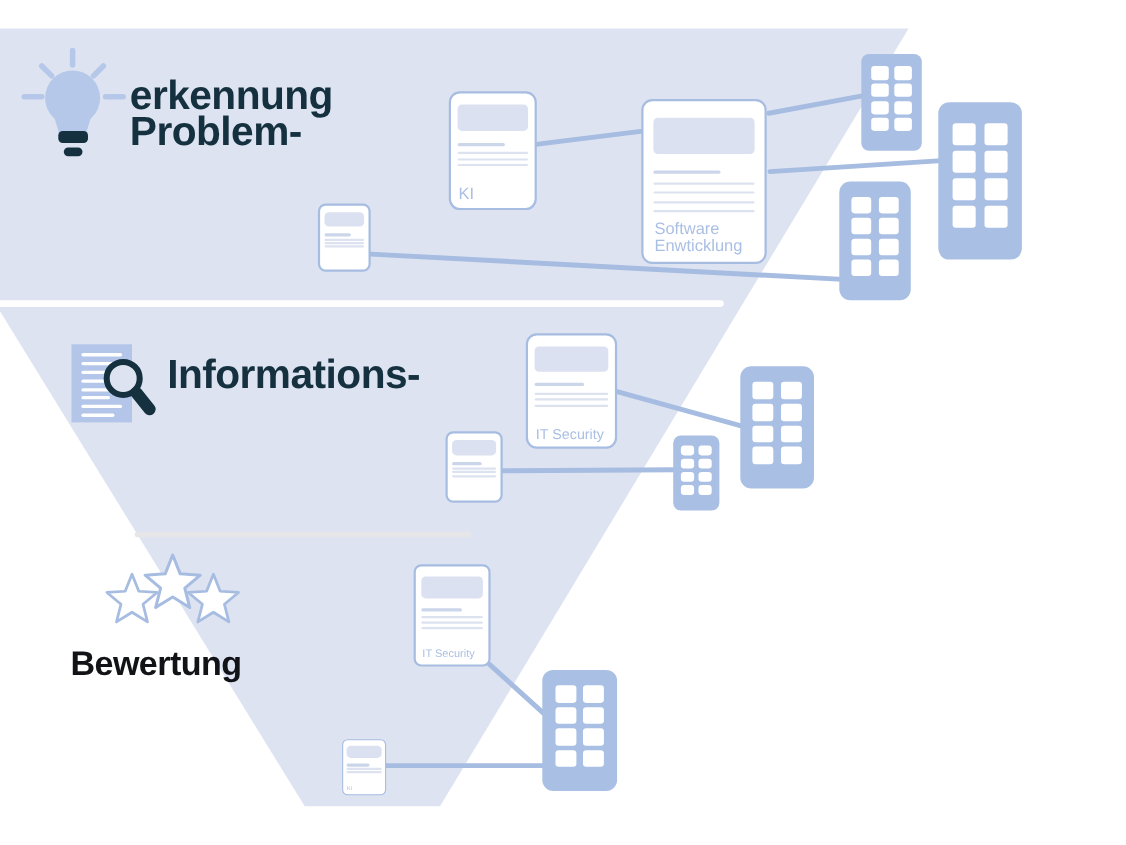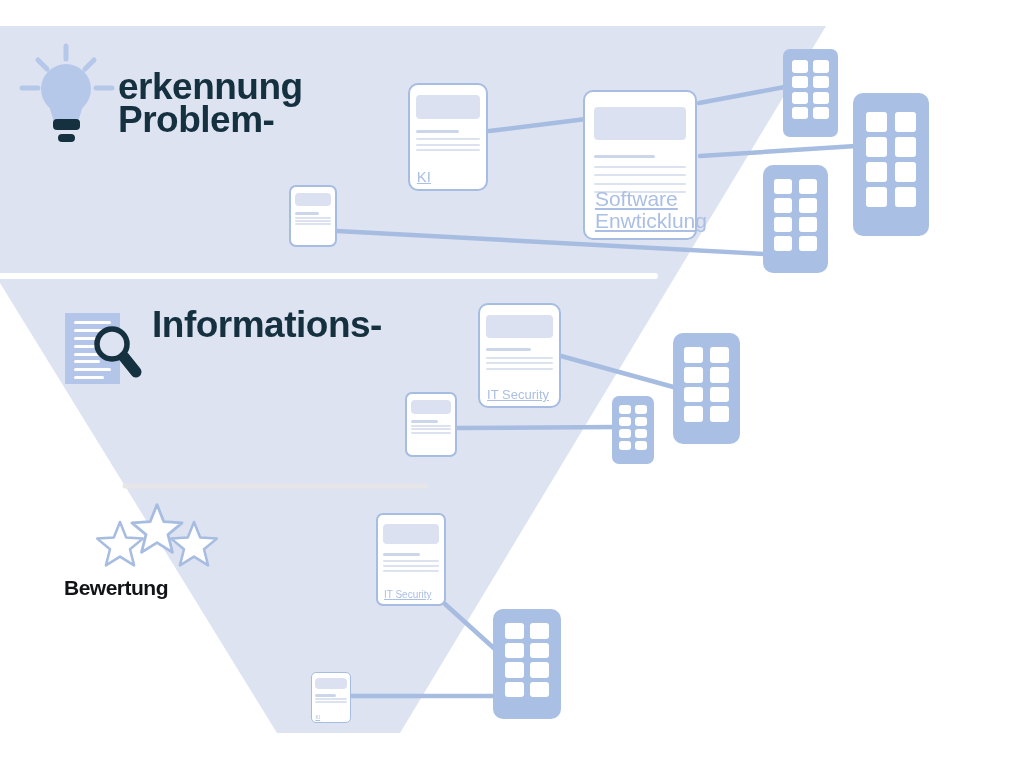--- a/index.html
+++ b/index.html
@@ -8,29 +8,29 @@
     --label:#aabfe3; --h3color:#121316; --sep-gray:#e6e6e9;
   }
   html,body{margin:0;padding:0;background:#fff;}
   #stage{position:relative;width:1024px;height:768px;overflow:hidden;background:#fff;
          font-family:"Liberation Sans",sans-serif;}
   #overlay{position:absolute;left:0;top:0;width:1024px;height:768px;}
   .heading{position:absolute;font-weight:700;letter-spacing:-0.5px;line-height:1;}
   .heading .hl{display:block;}
   .h1,.h2{color:var(--navy);font-size:37px;}
   .h1{left:118px;top:70px;line-height:33px;}
-  .h2{left:152px;top:308px;line-height:34px;}
-  .h3{left:64px;top:572px;color:var(--h3color);font-size:21px;line-height:31px;}
+  .h2{left:152px;top:324px;line-height:34px;}
+  .h3{left:64px;top:588px;color:var(--h3color);font-size:31px;line-height:31px;}
   .card{position:absolute;background:#fff;border:2px solid var(--accent);border-radius:10px;box-sizing:border-box;}
   .card.small{border-radius:7px;border-width:2px;}
   .card.tiny{border-radius:5px;border-width:1.5px;}
   .card .hdr{position:absolute;left:8%;right:8%;top:10%;height:23%;background:var(--hdr-fill);border-radius:4px;}
   .card .ln{position:absolute;left:8%;right:8%;height:2px;border-radius:2px;background:var(--thin);}
   .card .ln.thick{width:56%;right:auto;height:3px;background:var(--thick);}
-  .card-label{position:absolute;left:9%;bottom:4%;color:var(--label);line-height:1.05;white-space:pre-line;text-decoration:underline;}
+  .card-label{position:absolute;left:9%;bottom:4%;color:var(--label);line-height:1.05;white-space:pre-line;}
   .building{position:absolute;background:var(--bldg);border-radius:10px;}
   .building.sm{border-radius:7px;}
   .windows{position:absolute;left:17%;right:17%;top:13%;bottom:20%;
            display:grid;grid-template-columns:1fr 1fr;grid-template-rows:repeat(4,1fr);
            column-gap:15%;row-gap:5.5%;}
   .windows div{background:#fff;border-radius:3px;}
 </style>
 </head>
 <body>
 
@@ -91,21 +91,21 @@
         <div class="ln" style="top: 62%;"></div>
         <div class="card-label" style="font-size: 15px;">KI</div>
       </div>
       <div class="card " style="left: 583px; top: 90px; width: 114px; height: 150px;">
         <div class="hdr"></div>
         <div class="ln thick" style="top: 43%;"></div>
         <div class="ln" style="top: 51%;"></div>
         <div class="ln" style="top: 56.5%;"></div>
         <div class="ln" style="top: 62%;"></div>
         <div class="ln" style="top: 67.5%;"></div>
-        <div class="card-label" style="font-size: 21px;">Software
+        <div class="card-label" style="font-size: 15px;">Software
 Enwticklung</div>
       </div>
       <div class="card small" style="left: 289px; top: 185px; width: 48px; height: 62px;">
         <div class="hdr"></div>
         <div class="ln thick" style="top: 43%;"></div>
         <div class="ln" style="top: 51%;"></div>
         <div class="ln" style="top: 56.5%;"></div>
         <div class="ln" style="top: 62%;"></div>
       </div>
       <div class="card " style="left: 478px; top: 303px; width: 83px; height: 105px;">

